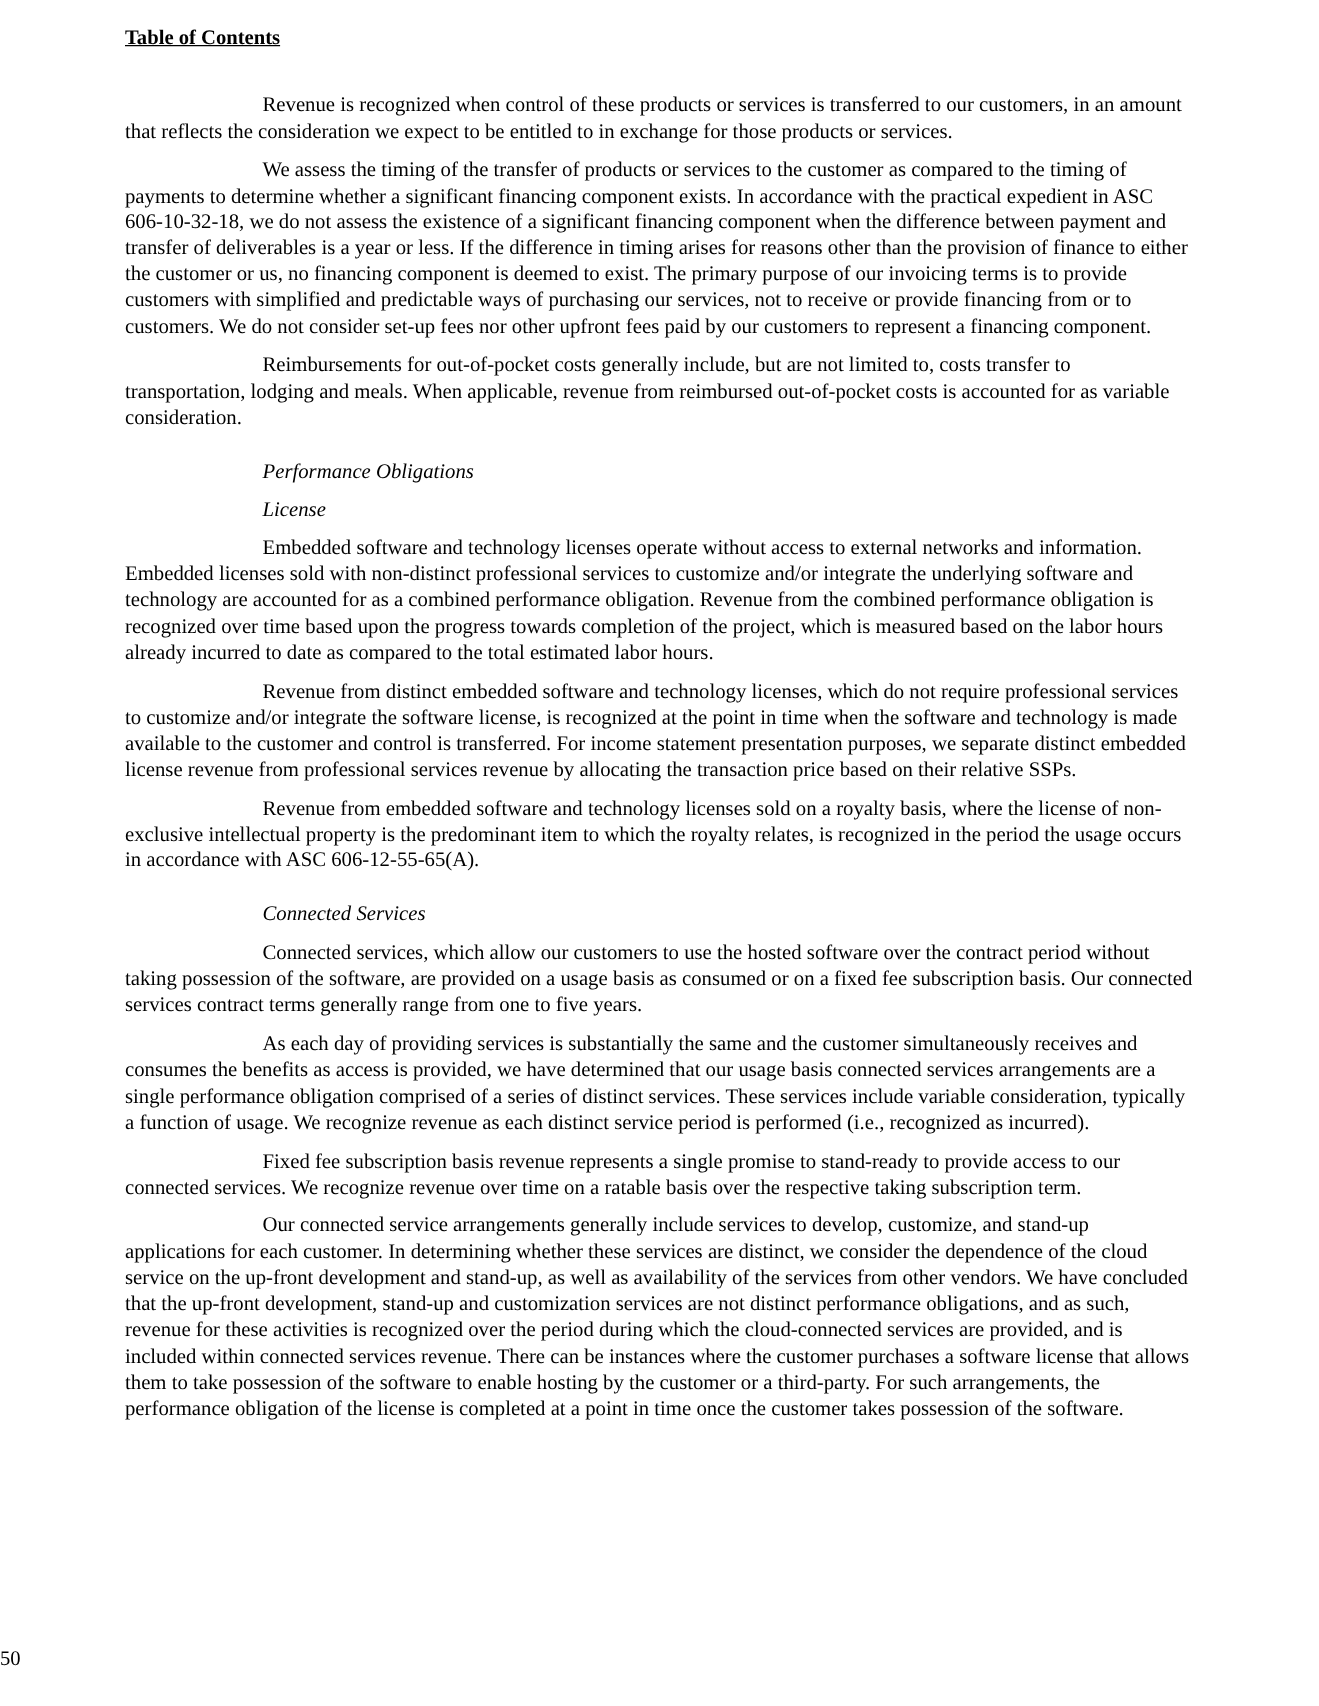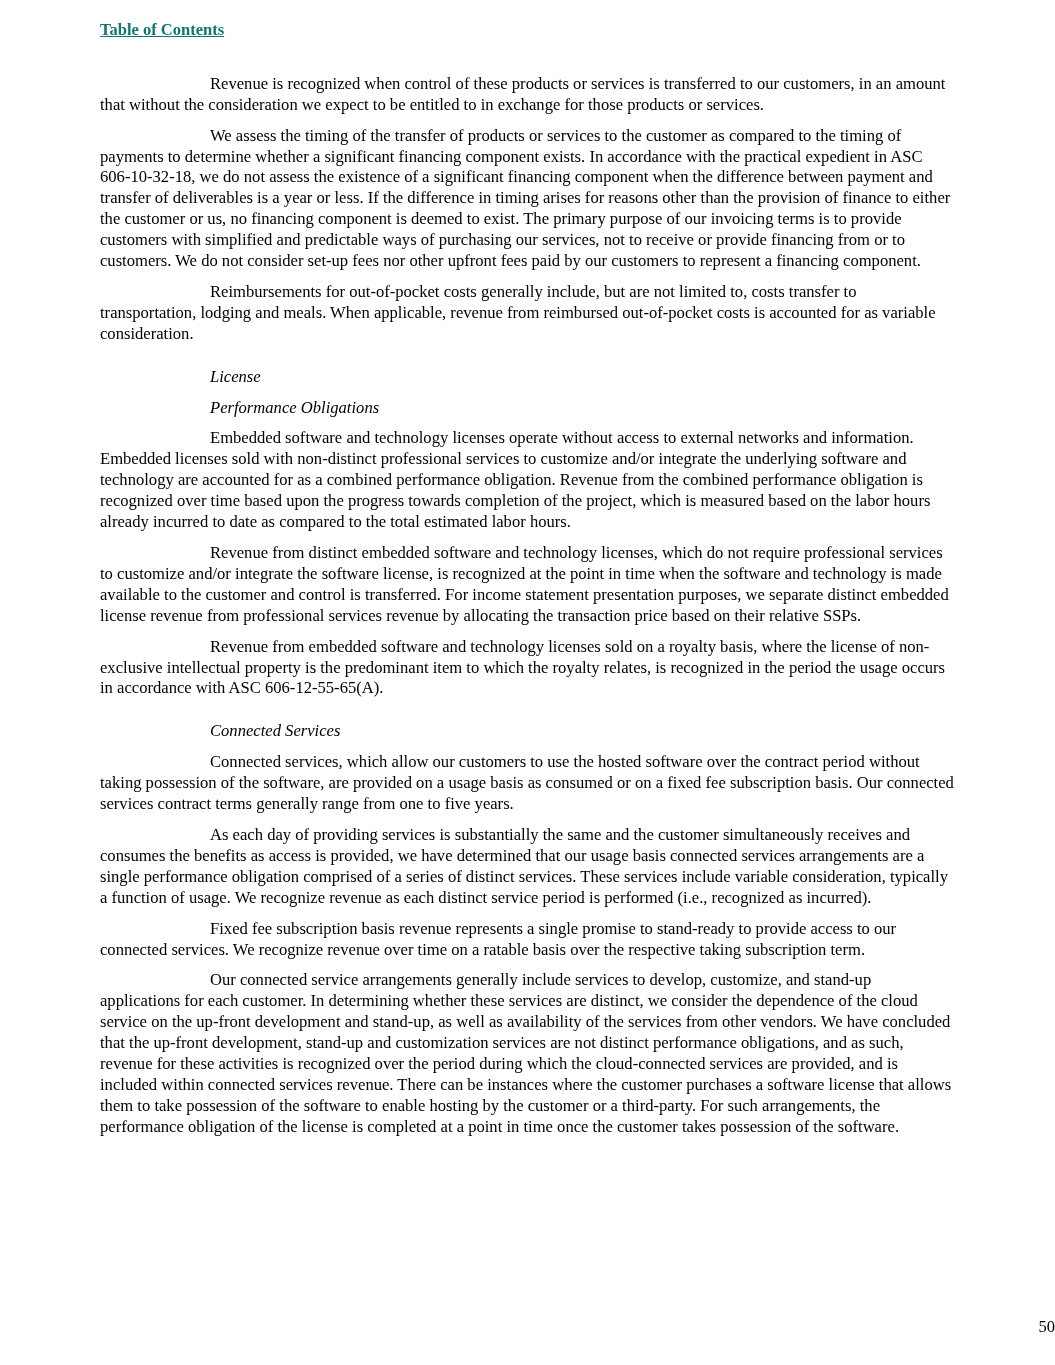--- a/index.html
+++ b/index.html
@@ -14,21 +14,21 @@
   }
   .page {
     box-sizing: border-box;
     position: relative;
     width: 1055px;
     height: 1365px;
     padding: 20px 100px 0 100px;
   }
   .toc-link {
     display: inline-block;
-    color: #0f766e;
+    color: #000000;
     font-weight: bold;
     text-decoration: underline;
     font-size: 16.5px;
     line-height: 1.2;
     margin-bottom: 34px;
     cursor: pointer;
   }
   .content { width: 855px; }
   .para {
     font-size: 16.6px;
@@ -42,38 +42,38 @@
     font-style: italic;
     margin: 0 0 10px 110px;
   }
   
   .para + .heading { margin-top: 22px; }
   .footer {
     position: absolute;
     bottom: 28px;
     left: 0;
     width: 100%;
-    text-align: right;
+    text-align: left;
     font-size: 16.5px;
     margin-top: 48px;
   }
 </style>
 </head>
 <body>
 
 <div class="page">
 
   <a class="toc-link" href="#">Table of Contents</a>
 
   <div class="content">
-    <p class="para">Revenue is recognized when control of these products or services is transferred to our customers, in an amount that without the consideration we expect to be entitled to in exchange for those products or services.</p>
+    <p class="para">Revenue is recognized when control of these products or services is transferred to our customers, in an amount that reflects the consideration we expect to be entitled to in exchange for those products or services.</p>
     <p class="para">We assess the timing of the transfer of products or services to the customer as compared to the timing of payments to determine whether a significant financing component exists. In accordance with the practical expedient in ASC 606-10-32-18, we do not assess the existence of a significant financing component when the difference between payment and transfer of deliverables is a year or less. If the difference in timing arises for reasons other than the provision of finance to either the customer or us, no financing component is deemed to exist. The primary purpose of our invoicing terms is to provide customers with simplified and predictable ways of purchasing our services, not to receive or provide financing from or to customers. We do not consider set-up fees nor other upfront fees paid by our customers to represent a financing component.</p>
     <p class="para">Reimbursements for out-of-pocket costs generally include, but are not limited to, costs transfer to transportation, lodging and meals. When applicable, revenue from reimbursed out-of-pocket costs is accounted for as variable consideration.</p>
+    <p class="heading">Performance Obligations</p>
     <p class="heading">License</p>
-    <p class="heading">Performance Obligations</p>
     <p class="para">Embedded software and technology licenses operate without access to external networks and information. Embedded licenses sold with non-distinct professional services to customize and/or integrate the underlying software and technology are accounted for as a combined performance obligation. Revenue from the combined performance obligation is recognized over time based upon the progress towards completion of the project, which is measured based on the labor hours already incurred to date as compared to the total estimated labor hours.</p>
     <p class="para">Revenue from distinct embedded software and technology licenses, which do not require professional services to customize and/or integrate the software license, is recognized at the point in time when the software and technology is made available to the customer and control is transferred. For income statement presentation purposes, we separate distinct embedded license revenue from professional services revenue by allocating the transaction price based on their relative SSPs.</p>
     <p class="para">Revenue from embedded software and technology licenses sold on a royalty basis, where the license of non-exclusive intellectual property is the predominant item to which the royalty relates, is recognized in the period the usage occurs in accordance with ASC 606-12-55-65(A).</p>
     <p class="heading">Connected Services</p>
     <p class="para">Connected services, which allow our customers to use the hosted software over the contract period without taking possession of the software, are provided on a usage basis as consumed or on a fixed fee subscription basis. Our connected services contract terms generally range from one to five years.</p>
     <p class="para">As each day of providing services is substantially the same and the customer simultaneously receives and consumes the benefits as access is provided, we have determined that our usage basis connected services arrangements are a single performance obligation comprised of a series of distinct services. These services include variable consideration, typically a function of usage. We recognize revenue as each distinct service period is performed (i.e., recognized as incurred).</p>
     <p class="para">Fixed fee subscription basis revenue represents a single promise to stand-ready to provide access to our connected services. We recognize revenue over time on a ratable basis over the respective taking subscription term.</p>
     <p class="para">Our connected service arrangements generally include services to develop, customize, and stand-up applications for each customer. In determining whether these services are distinct, we consider the dependence of the cloud service on the up-front development and stand-up, as well as availability of the services from other vendors. We have concluded that the up-front development, stand-up and customization services are not distinct performance obligations, and as such, revenue for these activities is recognized over the period during which the cloud-connected services are provided, and is included within connected services revenue. There can be instances where the customer purchases a software license that allows them to take possession of the software to enable hosting by the customer or a third-party. For such arrangements, the performance obligation of the license is completed at a point in time once the customer takes possession of the software.</p>
   </div>
 

